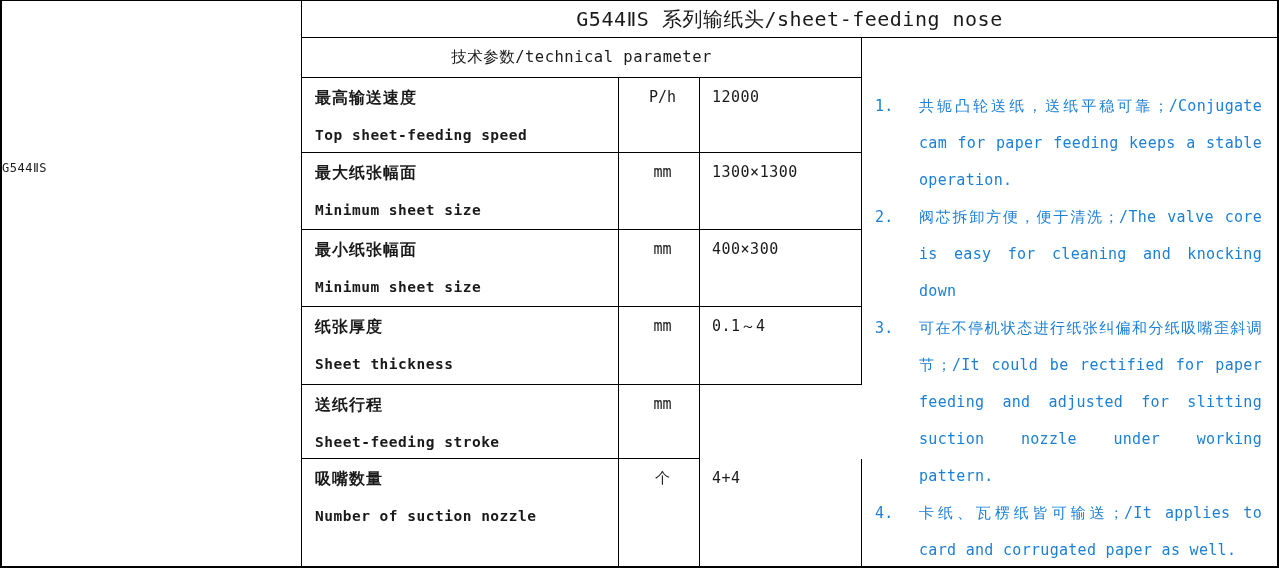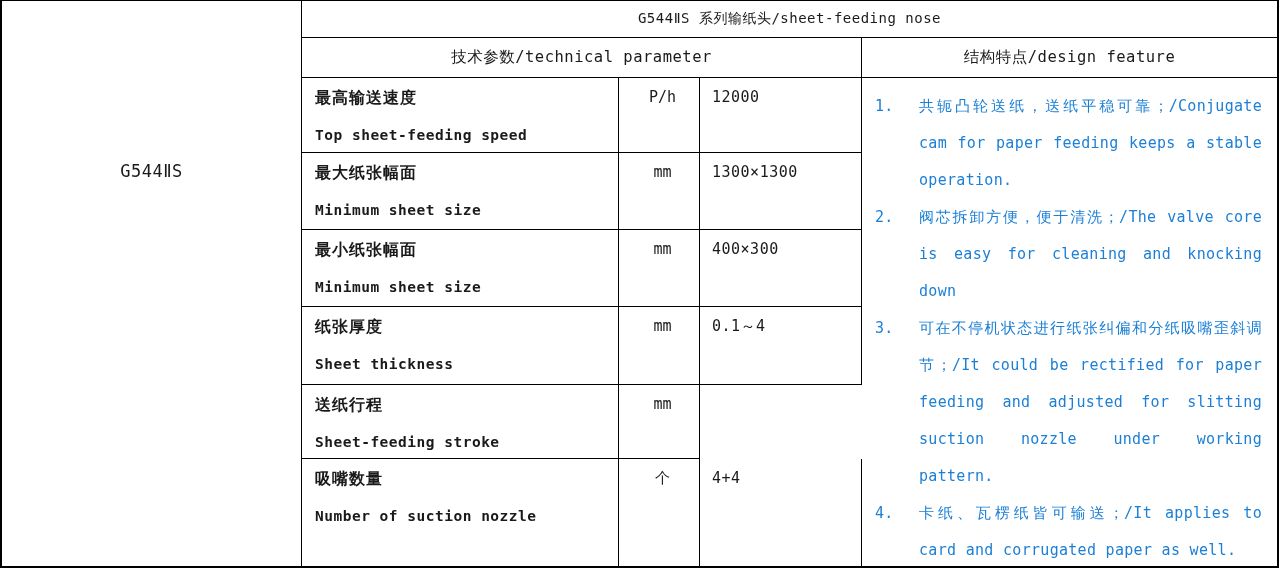--- a/index.html
+++ b/index.html
@@ -33,29 +33,29 @@
     grid-template-rows:37px 40px 75px 77px 77px 78px 74px 1fr;
     border:2px solid var(--border);
     border-top-width:1px;
   }
   .cell{background:#fff;overflow:hidden;}
   .br{border-right:1px solid var(--border);}
   .bb{border-bottom:1px solid var(--border);}
 
   .model-cell{
     grid-column:1;grid-row:1/9;
-    text-align:center;
+    text-align:left;
     padding-top:160px;
-    font-size:17px;
+    font-size:12px;
     letter-spacing:.5px;
   }
   .title-cell{
     grid-column:2/6;grid-row:1;
     display:flex;align-items:center;justify-content:center;
-    font-size:14px;letter-spacing:.5px;
+    font-size:20px;letter-spacing:.5px;
   }
   .subhdr{
     display:flex;align-items:center;justify-content:center;
     font-size:15.5px;letter-spacing:.5px;
   }
   .subhdr.params{grid-column:2/5;grid-row:2;}
   .subhdr.features{grid-column:5;grid-row:2;}
 
   .param-cell{
     display:flex;flex-direction:column;
@@ -99,23 +99,20 @@
     <div class="cell br model-cell">
       <span>G544ⅡS</span>
     </div>
 
     <div class="cell bb title-cell">
       <span>G544ⅡS 系列输纸头/sheet-feeding nose</span>
     </div>
 
     <div class="cell br bb subhdr params">
       <span>技术参数/technical parameter</span>
-    </div>
-    <div class="cell bb subhdr features">
-      <span>结构特点/design feature</span>
     </div>
 
     <div class="cell br bb param-cell" style="grid-column:2;grid-row:3">
       <div class="zh">最高输送速度</div>
       <div class="en">Top sheet-feeding speed</div>
     </div>
     <div class="cell br bb unit-cell" style="grid-column:3;grid-row:3">
       <span>P/h</span>
     </div>
     <div class="cell br bb value-cell" style="grid-column:4;grid-row:3">

